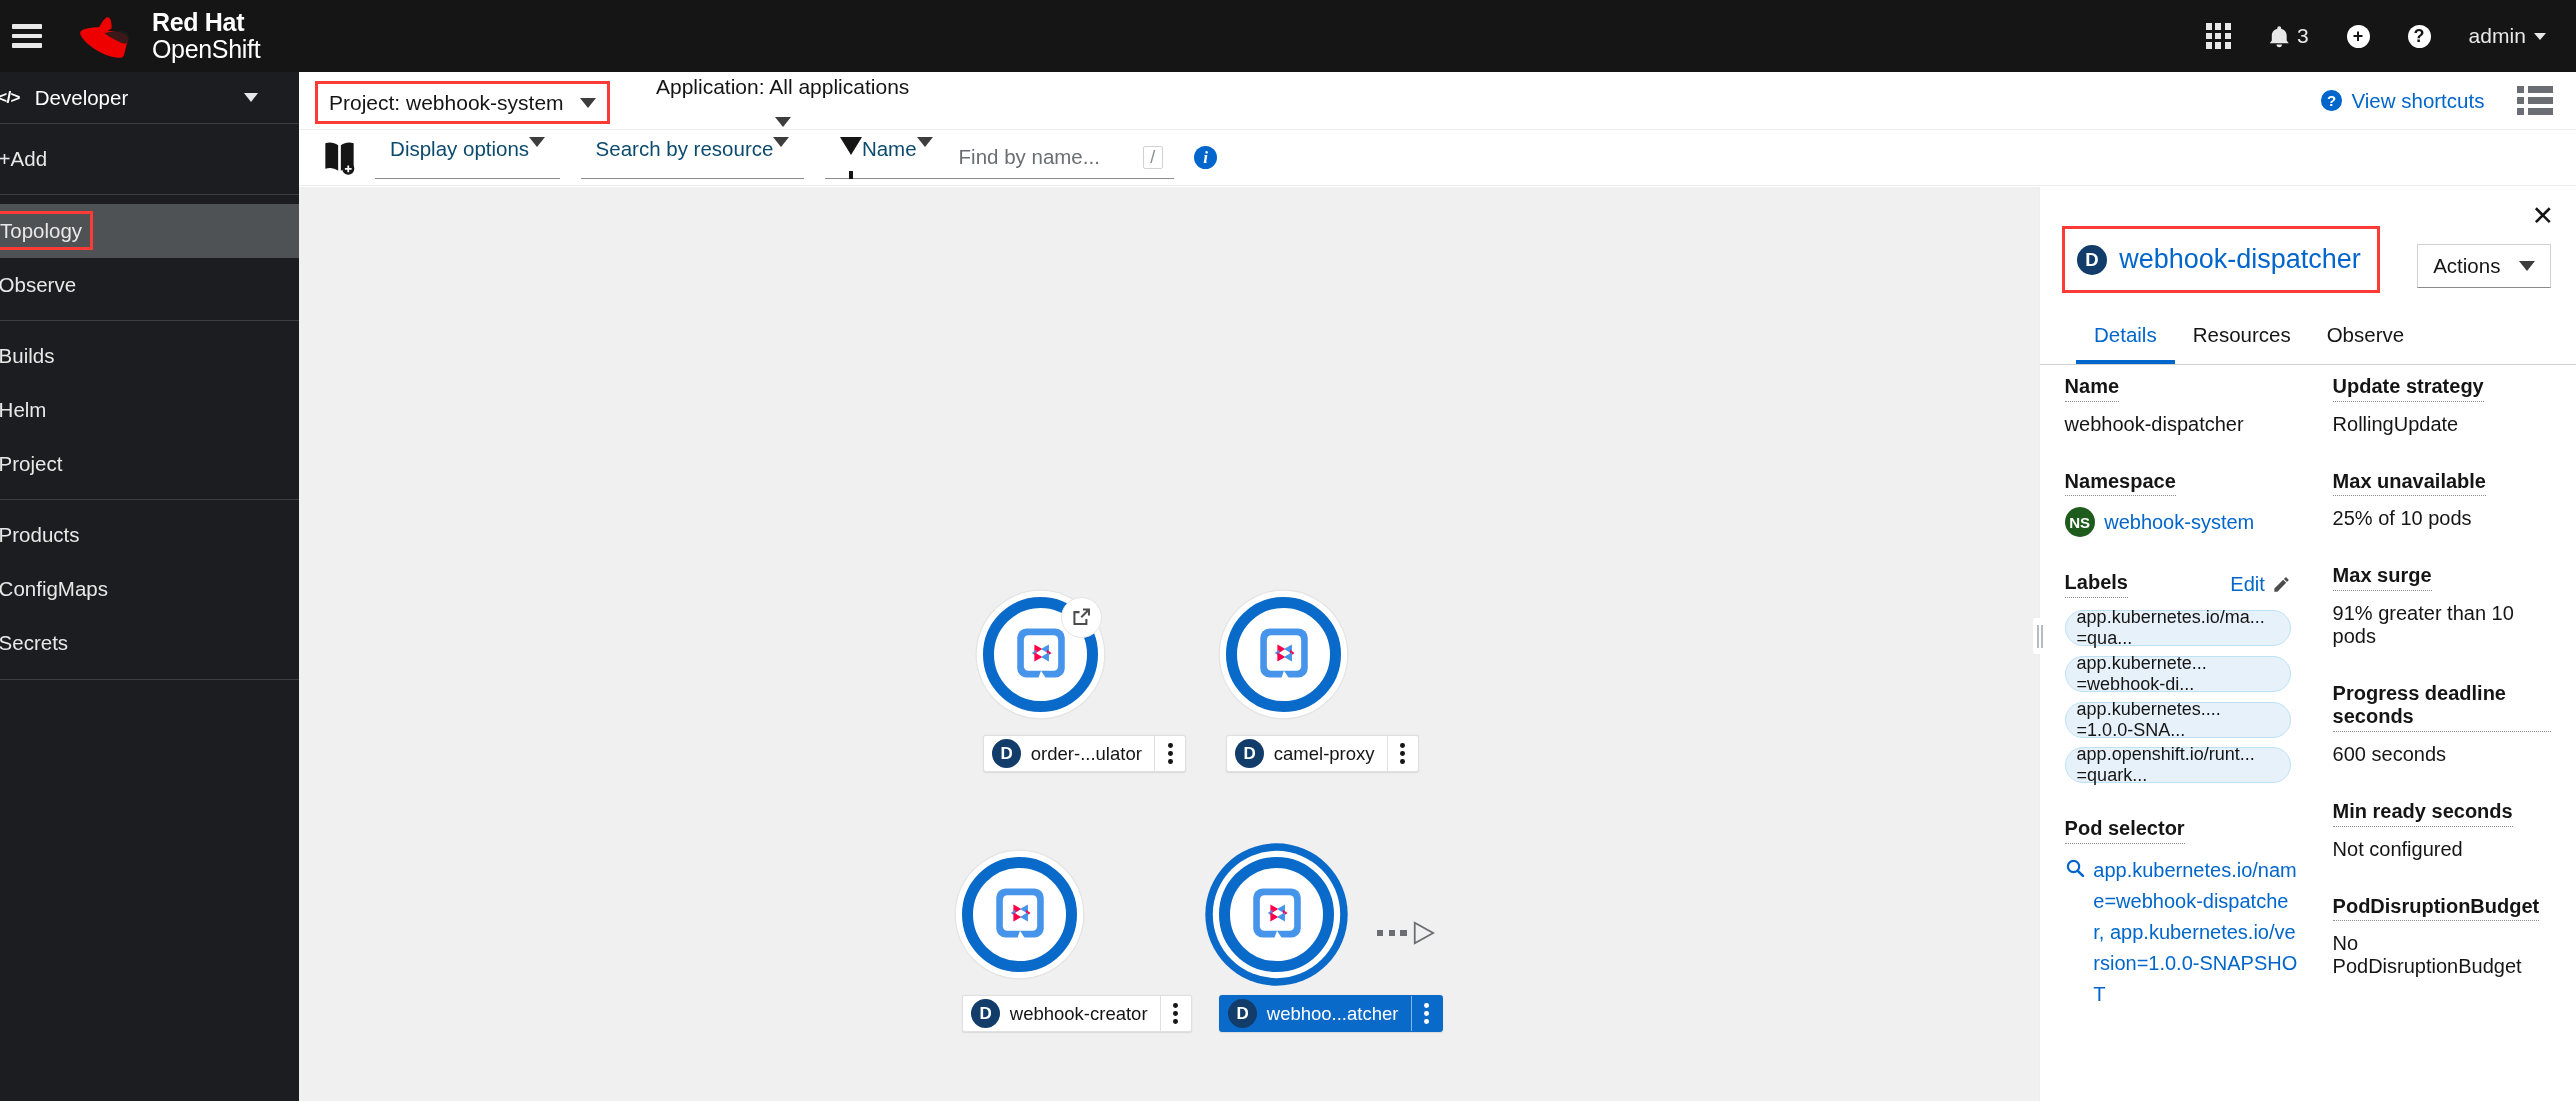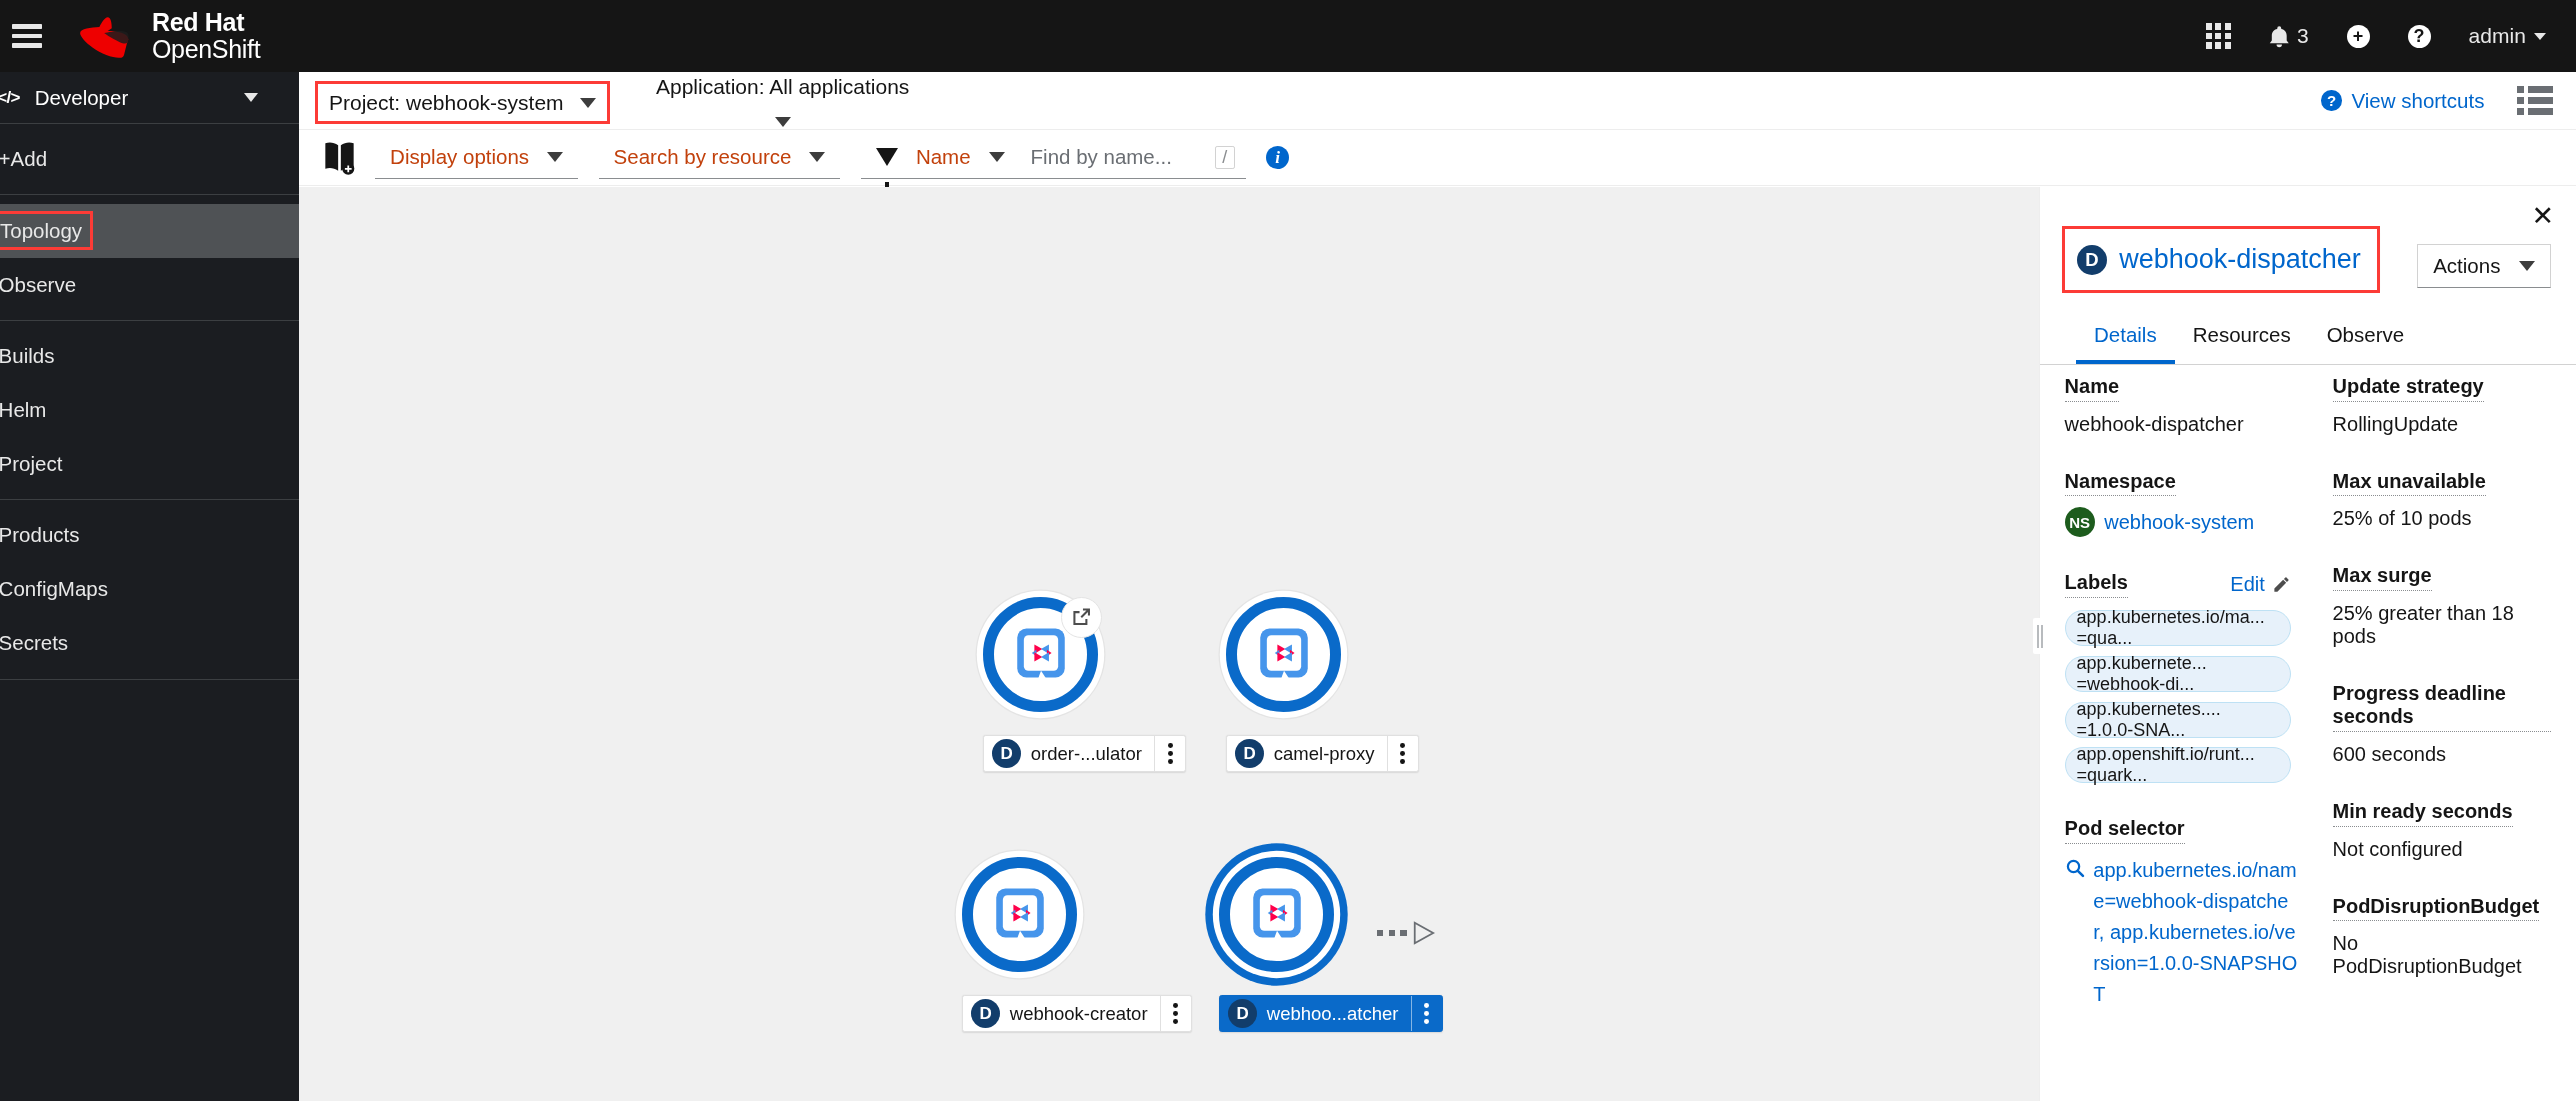--- a/index.html
+++ b/index.html
@@ -100,22 +100,22 @@
   .list-view-icon i { display: flex; gap: 4.8px; }
   .list-view-icon i b { display: block; width: 6.2px; height: 6.2px; background: #6a6e73; }
   .list-view-icon i u { display: block; width: 24.6px; height: 6.2px; background: #6a6e73; text-decoration: none; }
 
   .toolbar-2 {
     height: 56px; display: flex; align-items: center; gap: 0px;
     border-bottom: 0.7px solid #ededed; padding-left: 24.6px; background: #fff;
   }
   .book-icon { width: 31px; height: 36px; position: relative; margin-right: 20.5px; cursor: pointer; }
   .ctl {
-    display: flex; align-items: center; gap: 18px; height: 42px;
-    padding: 0 15px; border-bottom: 1.4px solid #8a8d90; font-size: 20.5px; color: #c2410c;
+    display: flex; align-items: flex-start; gap: 0; height: 42px;
+    padding: 0 15px; border-bottom: 1.4px solid #8a8d90; font-size: 20.5px; color: #0c4a6e;
     cursor: pointer; white-space: nowrap;
   }
   .ctl.ml { margin-left: 20.5px; }
   .filter-funnel { width: 0; height: 0; border-left: 11px solid transparent; border-right: 11px solid transparent; border-top: 18px solid #151515; position: relative; }
   .filter-funnel::after { content:""; position: absolute; left: -2.1px; top: 16.4px; width: 4.1px; height: 8.2px; background: #151515; }
   .search-box {
     display: flex; align-items: center; height: 42px; width: 226px;
     border-bottom: 1.4px solid #8a8d90; padding: 0 11px; font-size: 20.5px; color: #6a6e73;
     justify-content: space-between;
   }
@@ -615,21 +615,21 @@
             <div class="dfield">
               <div class="dlabel">Update strategy</div>
               <div class="dvalue">RollingUpdate</div>
             </div>
             <div class="dfield">
               <div class="dlabel">Max unavailable</div>
               <div class="dvalue">25% of 10 pods</div>
             </div>
             <div class="dfield">
               <div class="dlabel">Max surge</div>
-              <div class="dvalue">25% greater than 18 pods</div>
+              <div class="dvalue">91% greater than 10 pods</div>
             </div>
             <div class="dfield">
               <div class="dlabel">Progress deadline seconds</div>
               <div class="dvalue">600 seconds</div>
             </div>
             <div class="dfield">
               <div class="dlabel">Min ready seconds</div>
               <div class="dvalue">Not configured</div>
             </div>
             <div class="dfield">

